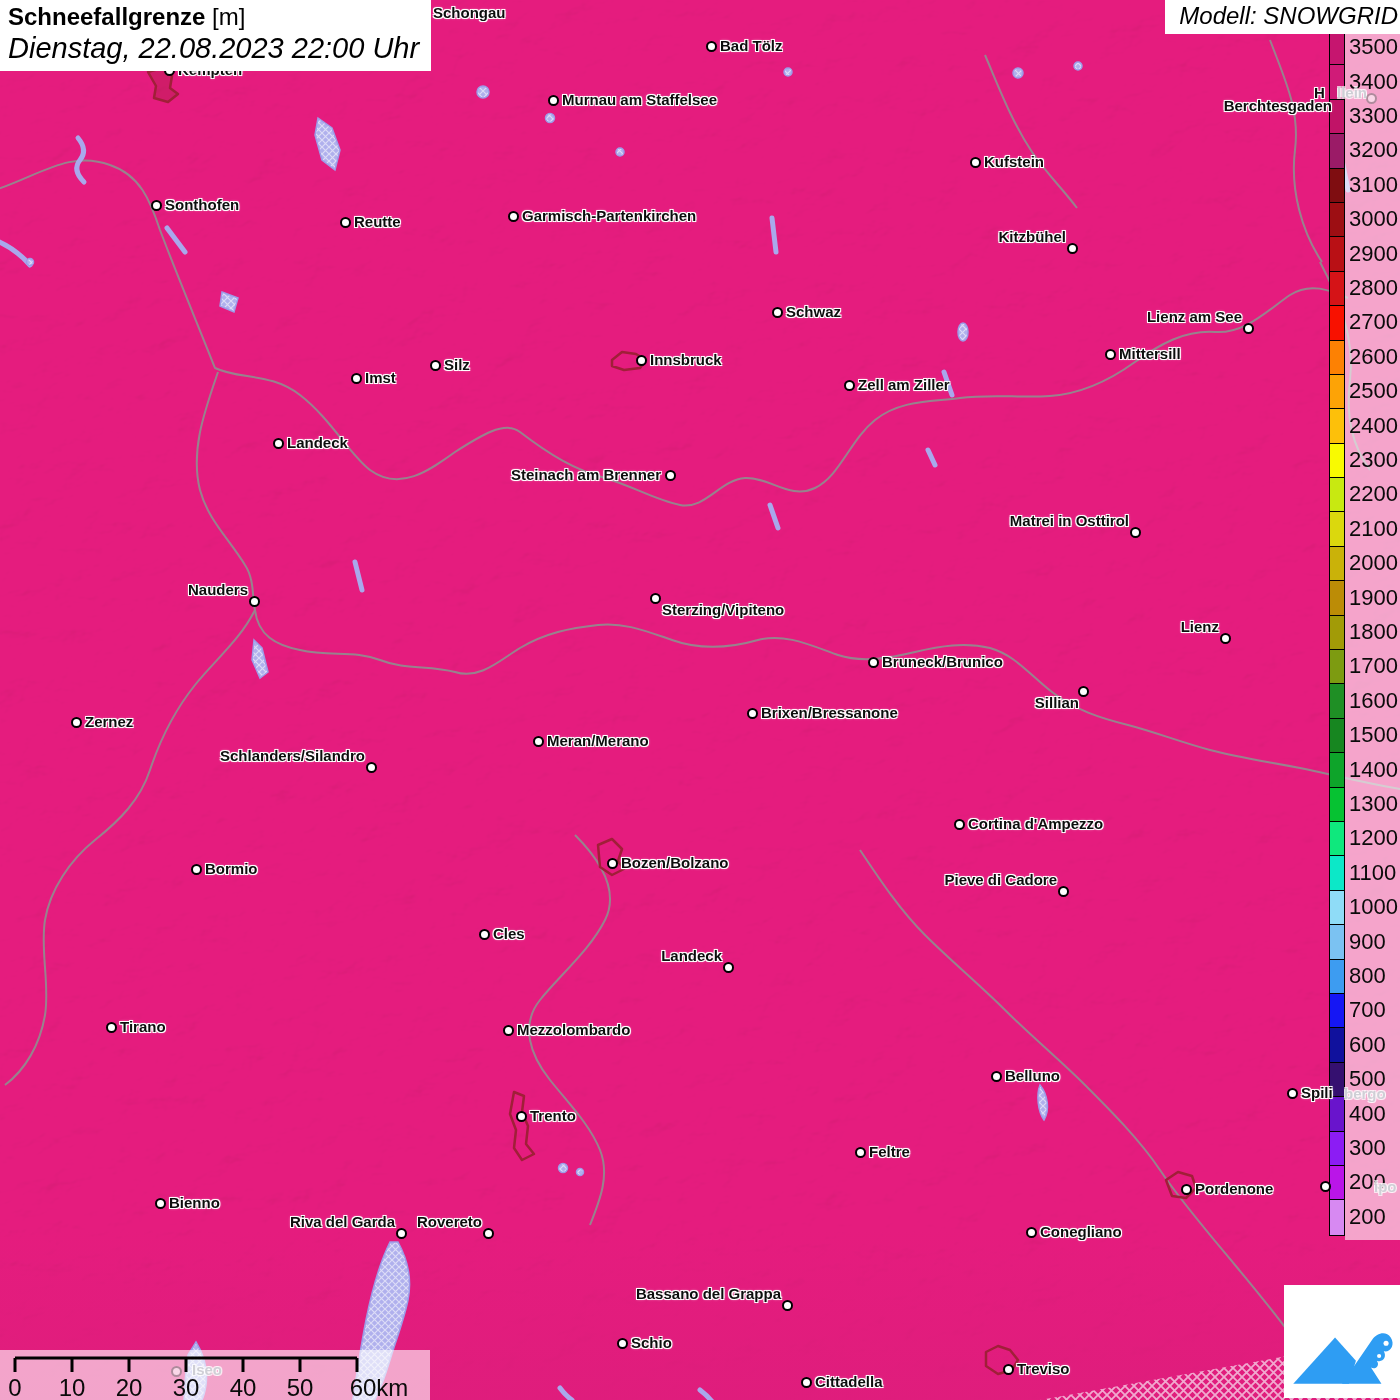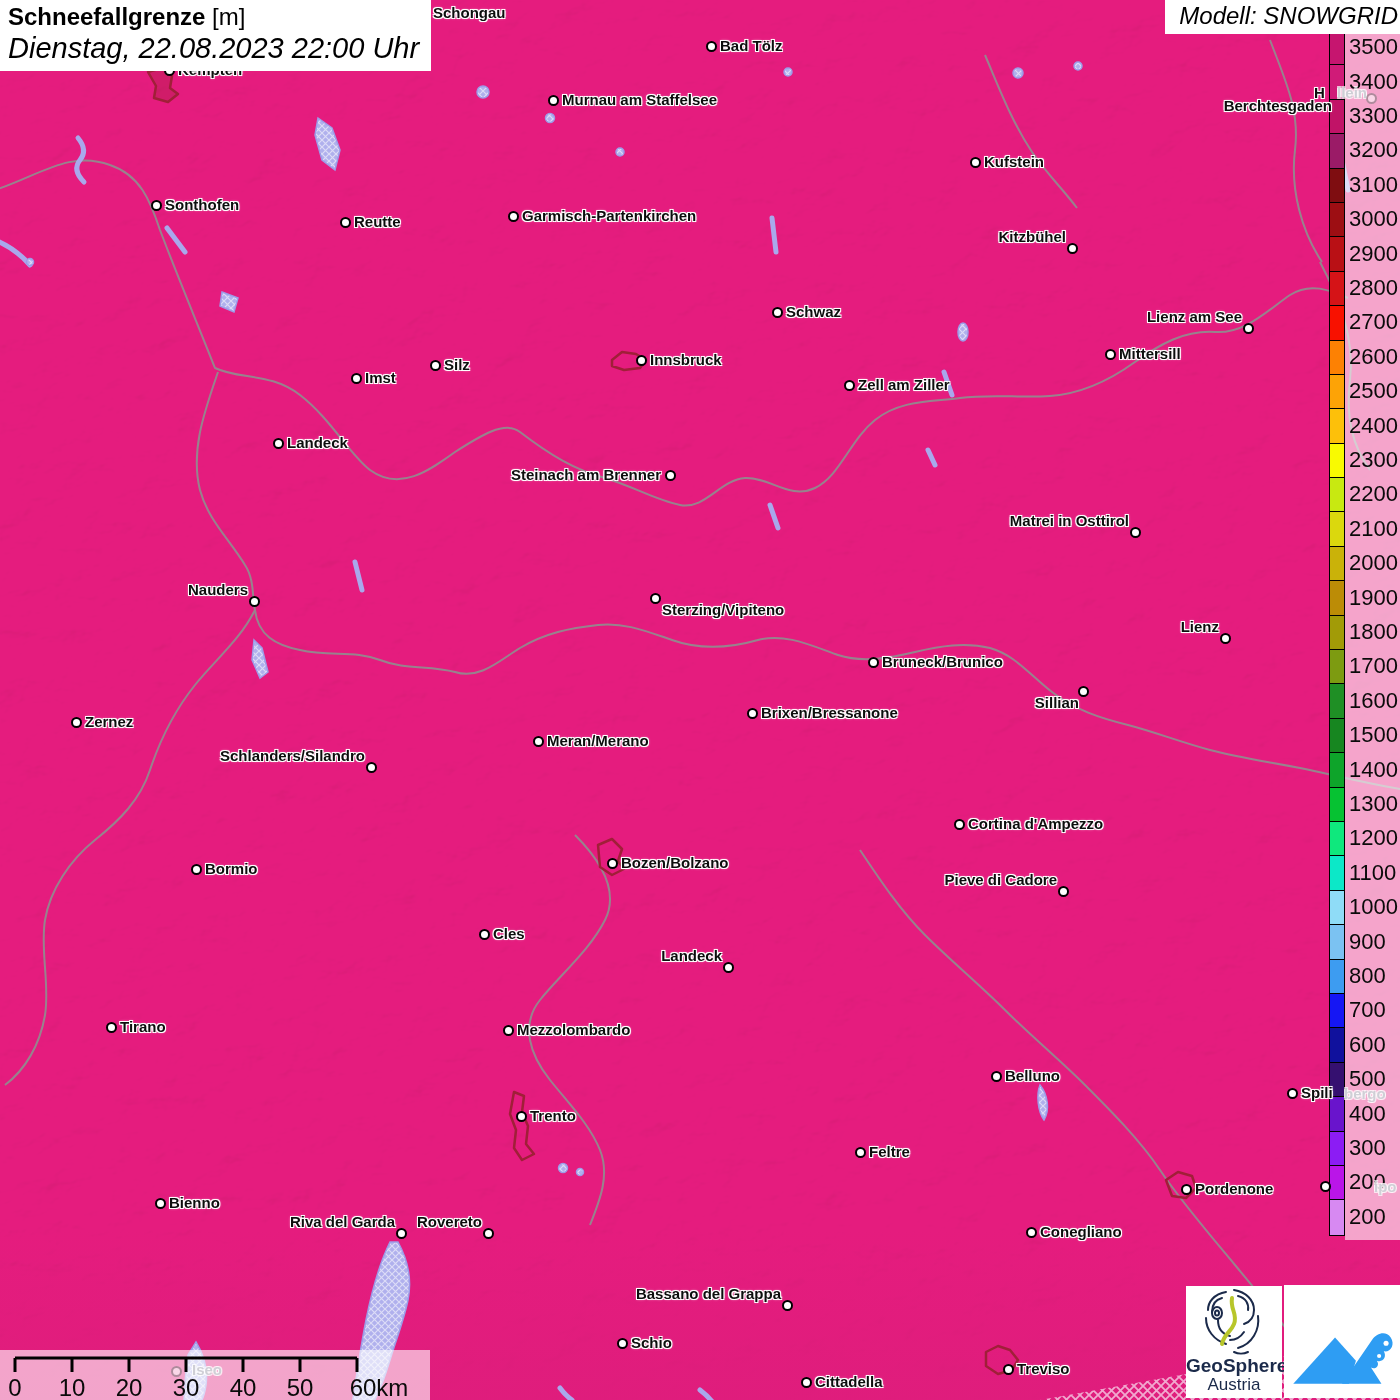--- a/index.html
+++ b/index.html
@@ -354,40 +354,20 @@
       <span class="b">Schneefallgrenze</span>
       <span>[m]</span>
     </div>
     <div class="title-line2">Dienstag, 22.08.2023 22:00 Uhr</div>
   </div>
 
   <div class="model-box">
     <span>Modell: SNOWGRID</span>
   </div>
 
-  <div class="logo geo">
-    <svg width="96" height="72" viewBox="0 0 96 72">
-      <g transform="translate(18,4)" fill="none" stroke="#1b2a4a" stroke-width="2" stroke-linecap="round">
-        <path d="M22,2 C10,4 4,12 4,20"></path>
-        <path d="M30,0 C42,2 50,10 50,20 C50,28 46,32 40,34"></path>
-        <path d="M18,8 C10,10 8,16 8,22"></path>
-        <path d="M34,6 C42,8 45,14 44,20"></path>
-        <path d="M2,28 C2,40 10,50 22,54"></path>
-        <path d="M54,26 C56,40 48,54 34,58"></path>
-        <path d="M14,30 C14,38 18,44 26,46"></path>
-        <path d="M40,42 C36,48 30,50 26,50"></path>
-        <ellipse cx="13" cy="23" rx="5" ry="6"></ellipse>
-        <ellipse cx="13" cy="23" rx="2" ry="2.5"></ellipse>
-        <path d="M30,62 C34,64 40,64 44,62"></path>
-      </g>
-      <path d="M46,12 C44,24 52,28 48,38 C45,46 38,48 36,58" fill="none" stroke="#b8c62a" stroke-width="4" stroke-linecap="round"></path>
-    </svg>
-    <div class="l1">GeoSphere</div>
-    <div class="l2">Austria</div>
-  </div>
 
   <div class="logo av">
     <svg width="116" height="113" viewBox="0 0 100 95">
       <g fill="#2e9df3">
         <polygon points="8,84 44,44 62,64 56,84"></polygon>
         <path d="M50,84 L76,46 C80,40 88,38 92,44 C96,50 92,57 86,56 C89,61 85,66 80,64 C83,68 79,72 75,70 L84,84 Z"></path>
       </g>
       <g fill="#ffffff">
         <circle cx="88" cy="49" r="2.2"></circle>
         <circle cx="82" cy="60" r="1.8"></circle>

